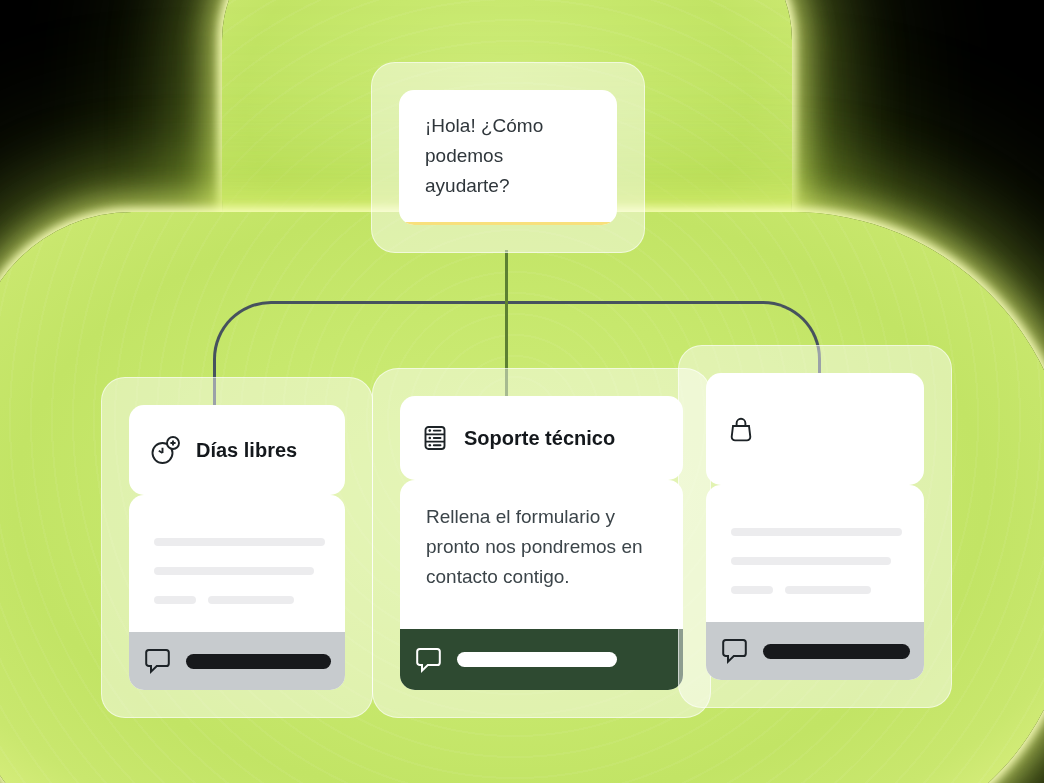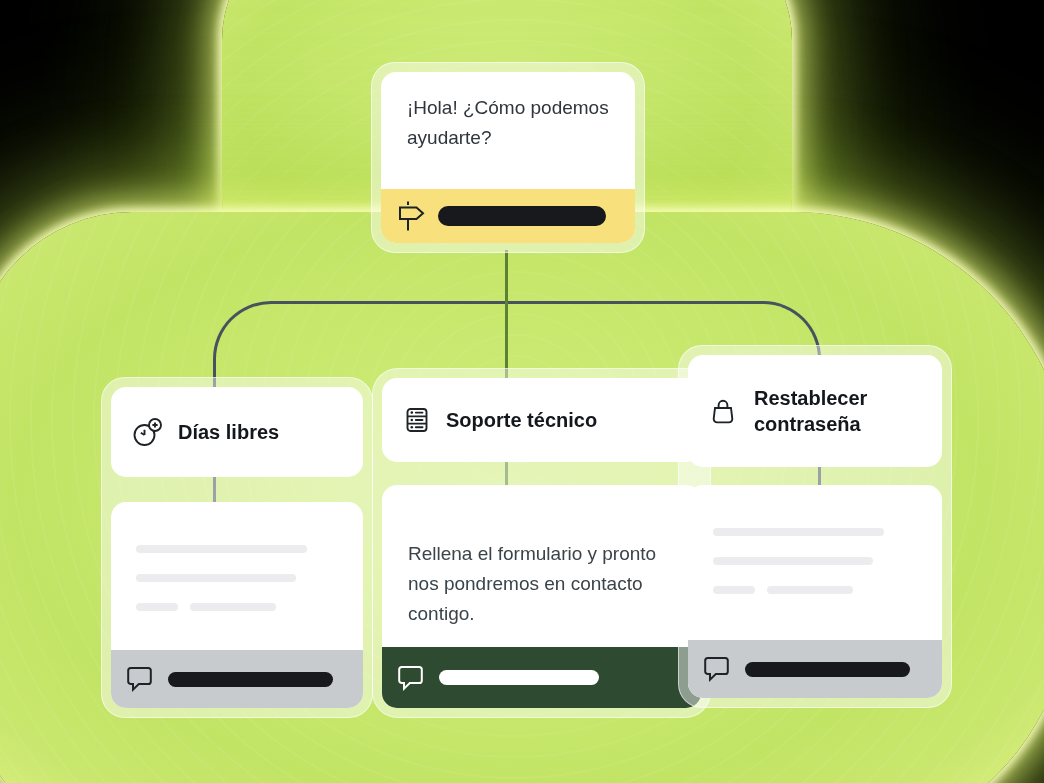--- a/index.html
+++ b/index.html
@@ -23,21 +23,21 @@
     border-radius:160px 280px 260px 170px;--cx:543px;--cy:208px;}
 
   
   .line-h{position:absolute;left:213px;top:301px;width:608px;height:203px;
     border:3px solid #46525e;border-bottom:0;border-radius:58px 58px 0 0;box-sizing:border-box;}
   .line-v-green{position:absolute;left:505px;top:250px;width:3px;height:238px;background:#5d8032;}
 
   
   .group{position:absolute;background:rgba(255,255,255,0.46);
     border:1px solid rgba(255,255,255,0.55);
-    border-radius:24px;padding:9px;box-sizing:border-box;
+    border-radius:24px;padding:27px;box-sizing:border-box;
     display:flex;flex-direction:column;}
   .g-top{left:371px;top:62px;width:274px;height:191px;}
   .g-left{left:78px;top:377px;width:272px;height:341px;margin-left:23px;}
   .g-mid{left:372px;top:368px;width:339px;height:350px;border-radius:26px;}
   .g-right{left:678px;top:345px;width:274px;height:363px;}
 
   .card{background:#fff;border-radius:15px;overflow:hidden;}
   .root-card{height:100%;display:flex;flex-direction:column;}
   .msg-body{flex:1;padding:21px 26px;font-size:19px;line-height:30px;color:#2f363b;}
   .msg-footer{height:54px;background:#f8e07c;display:flex;align-items:center;
@@ -51,21 +51,21 @@
 
   .content-card{display:flex;flex-direction:column;margin-top:auto;}
   .g-left .content-card{height:206px;}
   .g-mid .content-card{height:223px;}
   .g-right .content-card{height:213px;}
 
   .ph-body{flex:1;padding:43px 0 0 25px;}
   .ph-row{display:flex;gap:12px;margin-bottom:21px;}
   .ph{height:8px;border-radius:4px;background:#ececee;}
 
-  .text-body{flex:1;padding:22px 24px 0 26px;font-size:19px;line-height:30px;color:#3b4449;margin-top:32px;}
+  .text-body{flex:1;padding:22px 24px 0 26px;font-size:19px;line-height:30px;color:#3b4449;}
 
   .node-footer{height:58px;display:flex;align-items:center;padding:0 14px;gap:13px;flex:none;}
   .footer-gray{background:#c7cbce;}
   .footer-green{background:#2e4a31;height:61px;}
 
   .pill{background:#17191c;border-radius:11px;}
   .pill-top{width:168px;height:20px;}
   .pill-foot{width:165px;height:15px;border-radius:8px;}
   .pill-white{background:#ffffff;width:160px;}
 
@@ -151,21 +151,20 @@
       </div>
     </div>
   </div>
 
   <div class="group g-right">
     <div class="card header-card">
       <svg class="icon" width="28" height="28" viewBox="0 0 28 28" fill="none" stroke="#1d2327" stroke-width="1.9">
         <path d="M9.6 11 V8.2 a4.4 4.4 0 0 1 8.8 0 V11"></path>
         <path d="M6 11 H22 L23.3 21.8 A3.4 3.4 0 0 1 19.9 25.4 H8.1 A3.4 3.4 0 0 1 4.7 21.8 Z"></path>
       </svg>
-      <div class="branch-title" style="max-width:150px">Restablecer contraseña</div>
     </div>
     <div class="card content-card">
       <div class="ph-body">
         <div class="ph-row">
             <div class="ph" style="width:171px"></div>
           </div>
         <div class="ph-row">
             <div class="ph" style="width:160px"></div>
           </div>
         <div class="ph-row">

